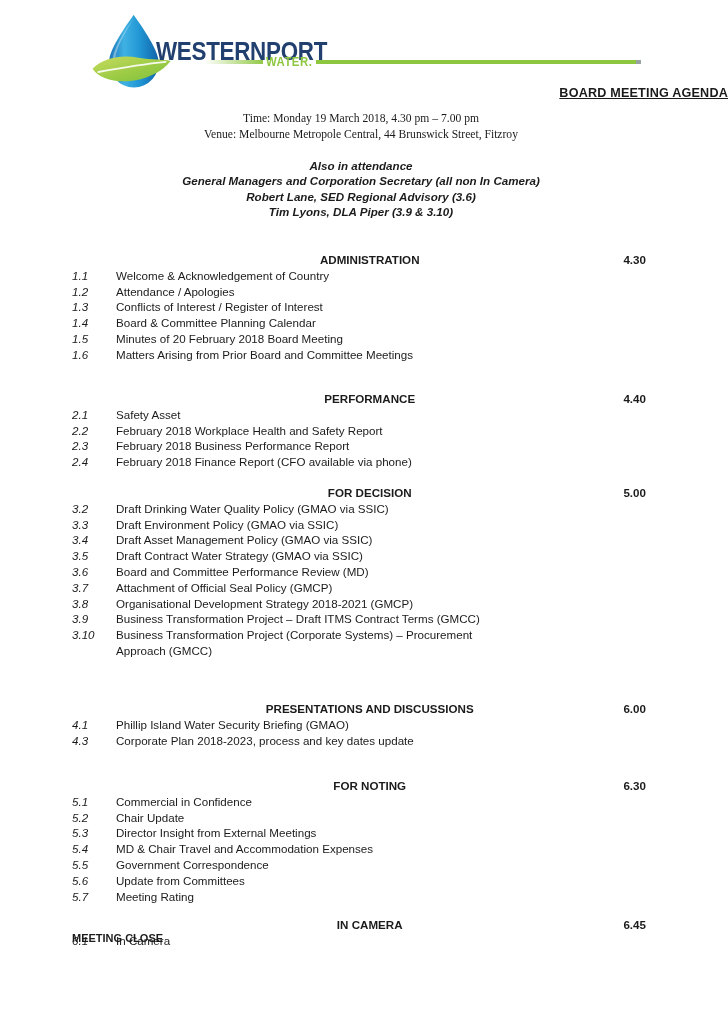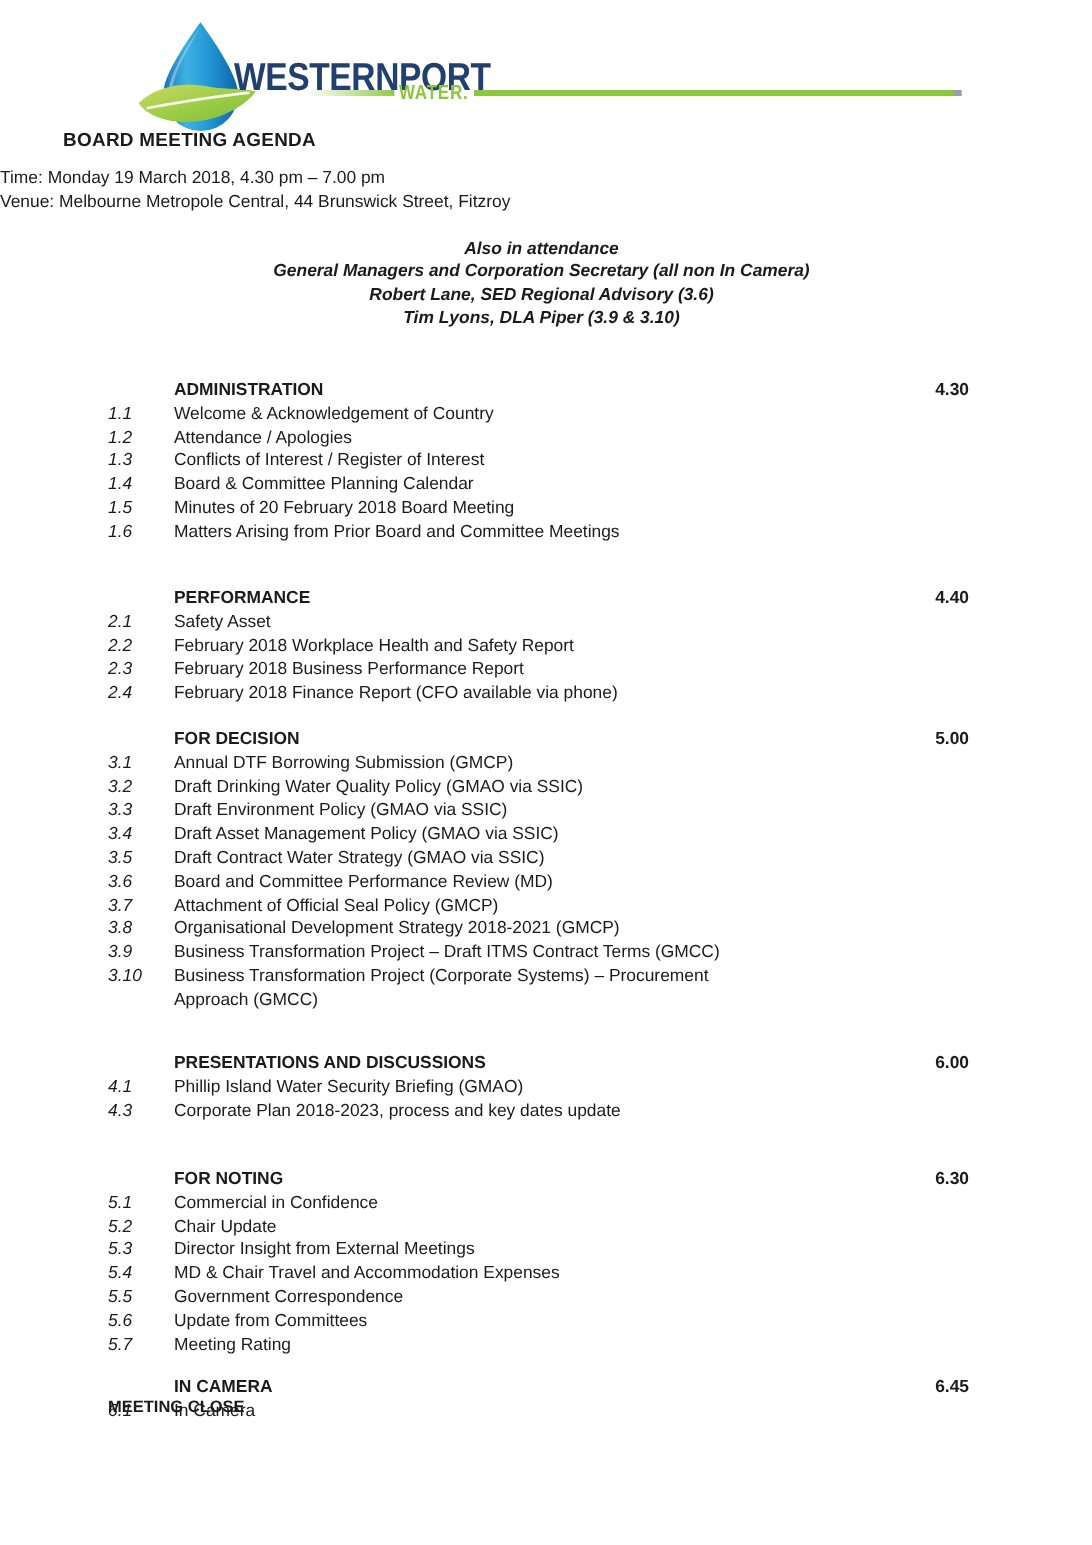--- a/index.html
+++ b/index.html
@@ -32,38 +32,38 @@
   .line-long{
     position:absolute;left:316px;top:60px;width:325px;height:4px;
     background:var(--green,#8dc63f);
   }
   .line-long::after{
     content:"";position:absolute;right:0;top:0;width:5px;height:4px;background:#98a1a3;
   }
   
   .doc-title{
     position:absolute;top:86px;left:42px;right:0;
-    text-align:left;font-size:12.6px;font-weight:bold;letter-spacing:0.2px;
+    text-align:right;font-size:12.6px;font-weight:bold;letter-spacing:0.2px;text-decoration:underline;
   }
   .meeting-info{
     position:absolute;top:111px;left:0;right:6px;
-    text-align:left;font-size:11.6px;line-height:15.5px;
+    text-align:center;font-size:11.6px;line-height:15.5px;font-family:Liberation Serif, serif;
   }
   .attendance{
     position:absolute;top:158px;left:0;right:6px;
     text-align:center;font-style:italic;font-size:11.6px;line-height:15.3px;font-weight:bold;
   }
   
   .section{
     position:absolute;left:72px;width:574px;
     font-size:11.6px;line-height:15.8px;
   }
   .s0{top:252px}.s1{top:391px}.s2{top:485px}.s3{top:701px}.s4{top:778px}.s5{top:917px}
   .sec-head{display:flex;font-weight:bold;}
-  .sec-title{padding-left:44px;flex:1;}
+  .sec-title{padding-left:44px;flex:1;text-align:center;}
   .sec-time{}
   .row{display:flex;}
   .num{flex:0 0 44px;font-style:italic;}
   .txt{max-width:436px;}
   .meeting-close{
     position:absolute;left:72px;top:932px;
     font-size:11px;font-weight:bold;
   }
 </style>
 </head>
@@ -185,26 +185,20 @@
             <div>February 2018 Finance Report (CFO available via phone)</div>
           </span>
         </div>
       </div>
       <div class="section s2">
         <div class="sec-head">
           <span class="sec-title">FOR DECISION</span>
           <span class="sec-time">5.00</span>
         </div>
         <div class="row">
-          <span class="num">3.1</span>
-          <span class="txt">
-            <div>Annual DTF Borrowing Submission (GMCP)</div>
-          </span>
-        </div>
-        <div class="row">
           <span class="num">3.2</span>
           <span class="txt">
             <div>Draft Drinking Water Quality Policy (GMAO via SSIC)</div>
           </span>
         </div>
         <div class="row">
           <span class="num">3.3</span>
           <span class="txt">
             <div>Draft Environment Policy (GMAO via SSIC)</div>
           </span>

